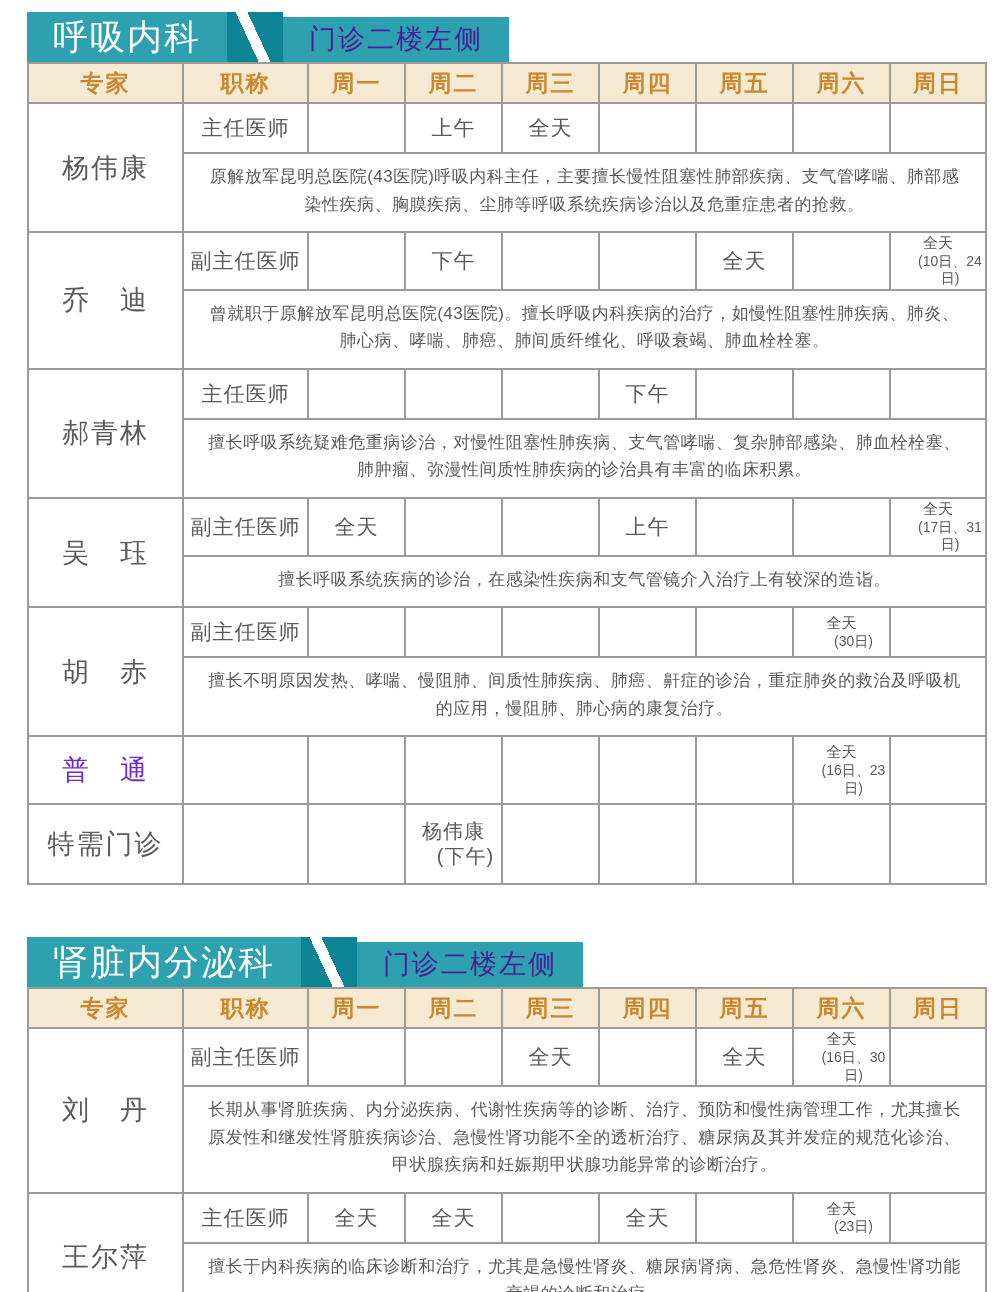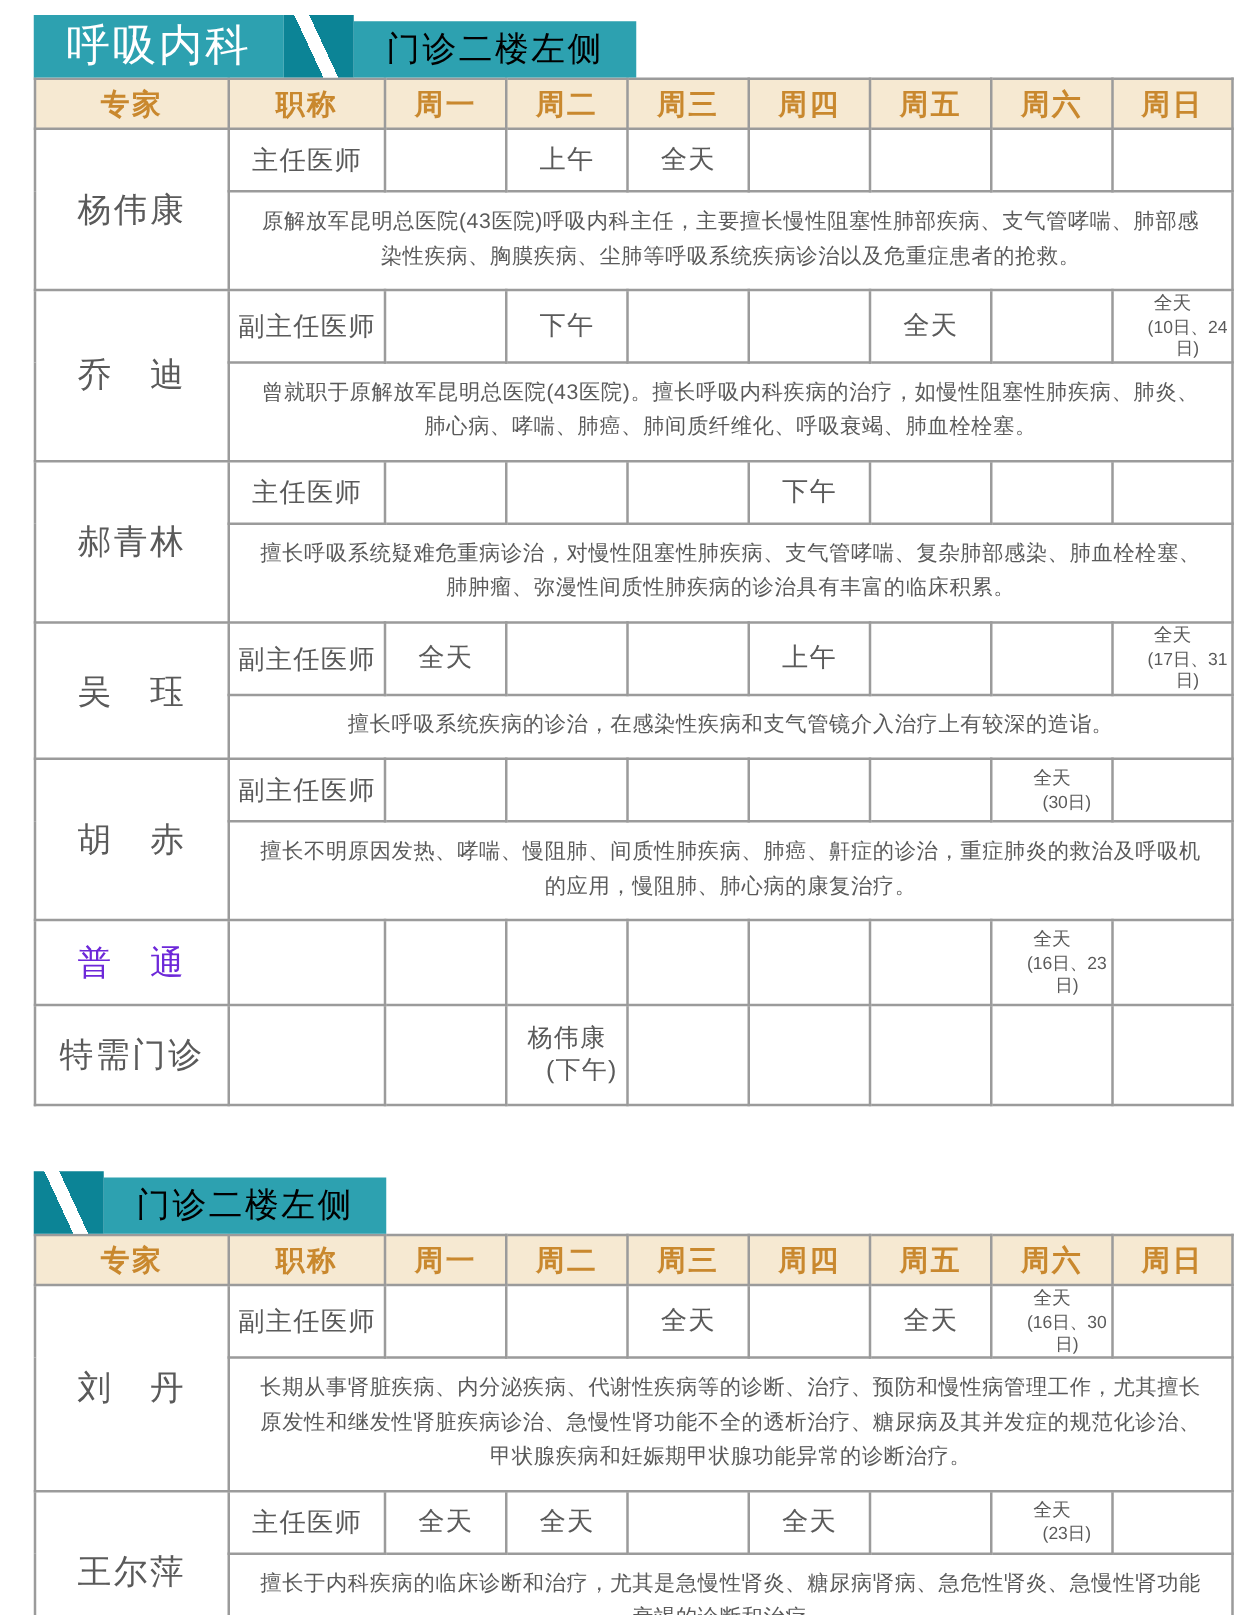--- a/index.html
+++ b/index.html
@@ -16,21 +16,21 @@
   .tabs{display:flex;align-items:flex-end;height:50px;}
   .tab-dept{
     background:#2da1b0;color:#ffffff;font-size:35px;line-height:50px;height:50px;
     padding:0 26px;letter-spacing:2px;white-space:nowrap;
   }
   .tab-slant{
     width:56px;height:50px;
     background:linear-gradient(65deg,#0c8496 40%,#ffffff 40%,#ffffff 55%,#0c8496 55%);
   }
   .tab-loc{
-    background:#2da1b0;color:#000000;font-size:27px;line-height:45px;height:45px;
+    background:#2da1b0;color:#4c1d95;font-size:27px;line-height:45px;height:45px;
     padding:0 26px;letter-spacing:2px;white-space:nowrap;
   }
 
   
   table.sched{border-collapse:collapse;table-layout:fixed;width:958px;}
   .sched th,.sched td{border:2px solid #9b9b9b;}
   .sched th{
     background:#f6e9d2;color:#c9882e;font-size:23px;font-weight:bold;
     height:36px;letter-spacing:2px;
   }
@@ -177,20 +177,21 @@
           <td class="sched-cell"></td>
           <td class="sched-cell"></td>
           <td class="sched-cell"></td>
         </tr>
       </tbody>
   </table>
 </div>
 
 <div class="section second">
   <div class="tabs">
+    <div class="tab-dept">肾脏内分泌科</div>
     <div class="tab-slant"></div>
     <div class="tab-loc">门诊二楼左侧</div>
   </div>
   <table class="sched">
     <colgroup>
       <col style="width:155px">
         <col style="width:125px">
       <col style="width:97px">
         <col style="width:97px">
         <col style="width:97px">

